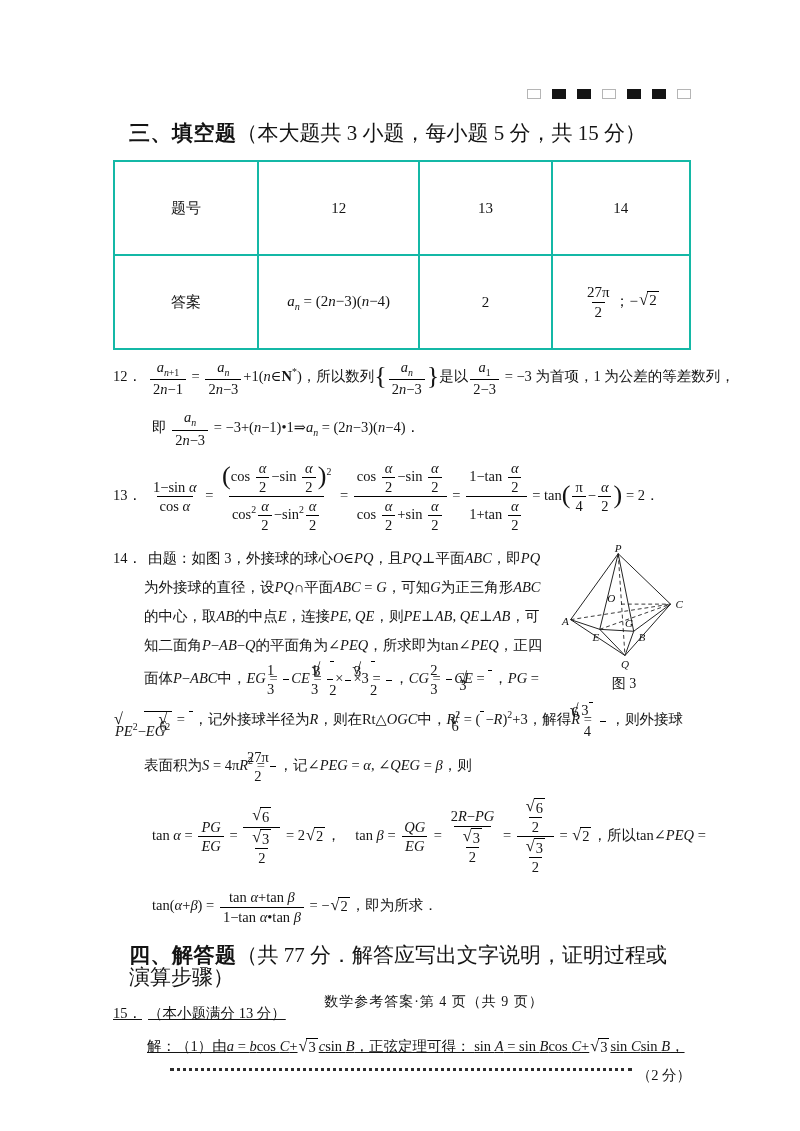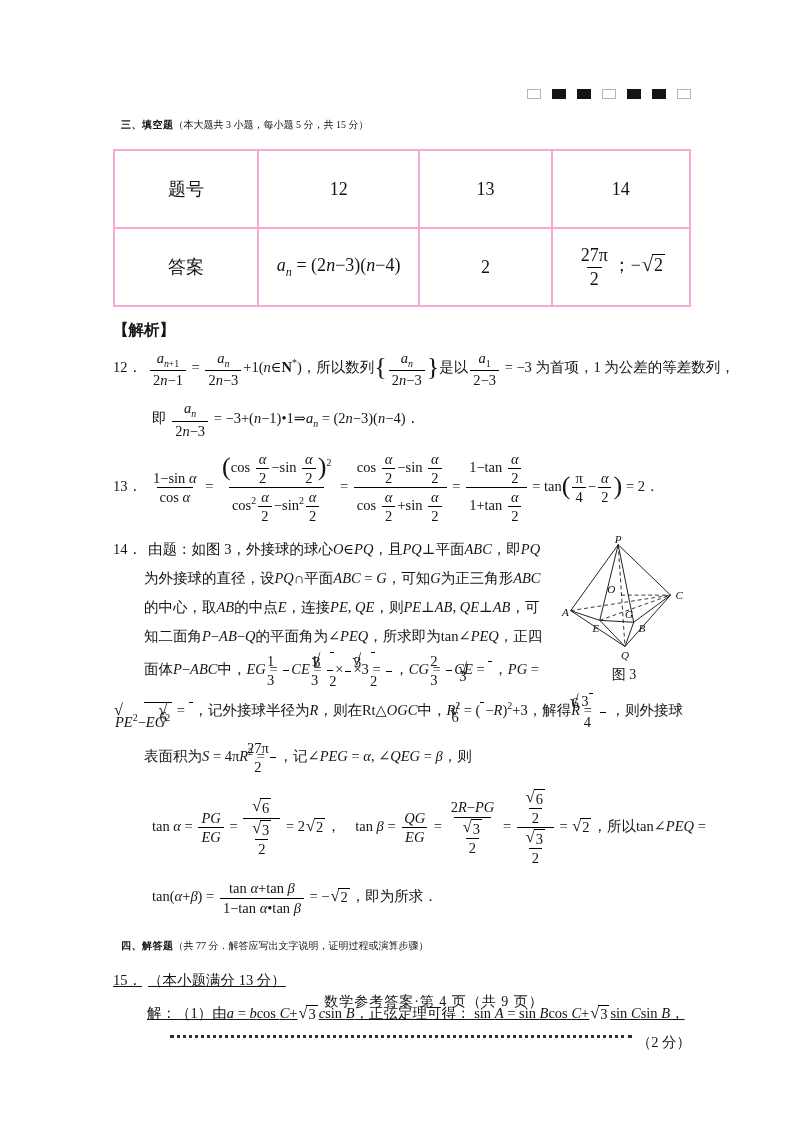--- a/index.html
+++ b/index.html
@@ -1,31 +1,31 @@
 <!DOCTYPE html>
 <html><head>
 <meta charset="utf-8">
 <style>
   html,body{margin:0;padding:0;background:#e8e8e8;}
   .page{position:relative;width:800px;height:1131px;margin:0 auto;background:#ffffff;
         font-family:"Liberation Serif","DejaVu Serif",serif;font-size:14.5px;color:#141414;overflow:hidden;}
   .content{position:absolute;left:113px;top:106px;width:578px;}
 
   
-  .heading{margin:8px;font-size:10px;line-height:22px;}
+  .heading{margin:16px;font-size:21px;line-height:22px;}
   .hb{font-weight:700;letter-spacing:.5px;}
 
   
   .marks{position:absolute;top:89px;left:527px;display:flex;gap:11px;}
   .mark{width:14px;height:10px;border:1.5px solid #b5b5b5;background:#fff;box-sizing:border-box;}
   .mark.filled{background:#141414;border-color:#141414;}
 
   
   table.ans{border-collapse:collapse;width:100%;margin-top:13px;table-layout:fixed;}
-  table.ans td{border:2px solid #f9a8d4;height:60px;text-align:center;vertical-align:middle;font-size:18px;padding:8px;}
+  table.ans td{border:2px solid #14b8a6;height:60px;text-align:center;vertical-align:middle;font-size:15px;padding:16px;}
 
   .analysis{margin:13px 0 0;font-weight:700;font-size:15.5px;}
 
   
   .mline{margin:0;white-space:nowrap;line-height:normal;}
   .num{margin-right:6px;text-align:right;}
   .mt6{margin-top:8px;}  .mt8{margin-top:10px;}  .mt10{margin-top:12px;}
   .mt12{margin-top:14px;text-decoration:underline;} .mt16{margin-top:18px;}
   .indent1{margin-left:39px;}
   .indent2{margin-left:34px;}
@@ -102,21 +102,20 @@
                 <span class="mn">27π</span>
                 <span class="md">2</span>
               </span>；−<span class="msq">
                 <span class="rad">√</span>
                 <span class="rbar">2</span>
               </span></td>
       </tr>
     </tbody>
       </table>
 
-    <p class="analysis">【解析】</p>
 
     <p class="mline mt6"><span class="num">12．</span><span><span class="mf">
             <span class="mn"><i>a</i><sub><i>n</i>+1</sub></span>
             <span class="md">2<i>n</i>−1</span>
           </span> = <span class="mf">
             <span class="mn"><i>a</i><sub><i>n</i></sub></span>
             <span class="md">2<i>n</i>−3</span>
           </span>+1(<i>n</i>∈<span class="bf">N</span><sup>*</sup>)，所以数列<span class="big">{</span><span class="mf">
             <span class="mn"><i>a</i><sub><i>n</i></sub></span>
             <span class="md">2<i>n</i>−3</span>

